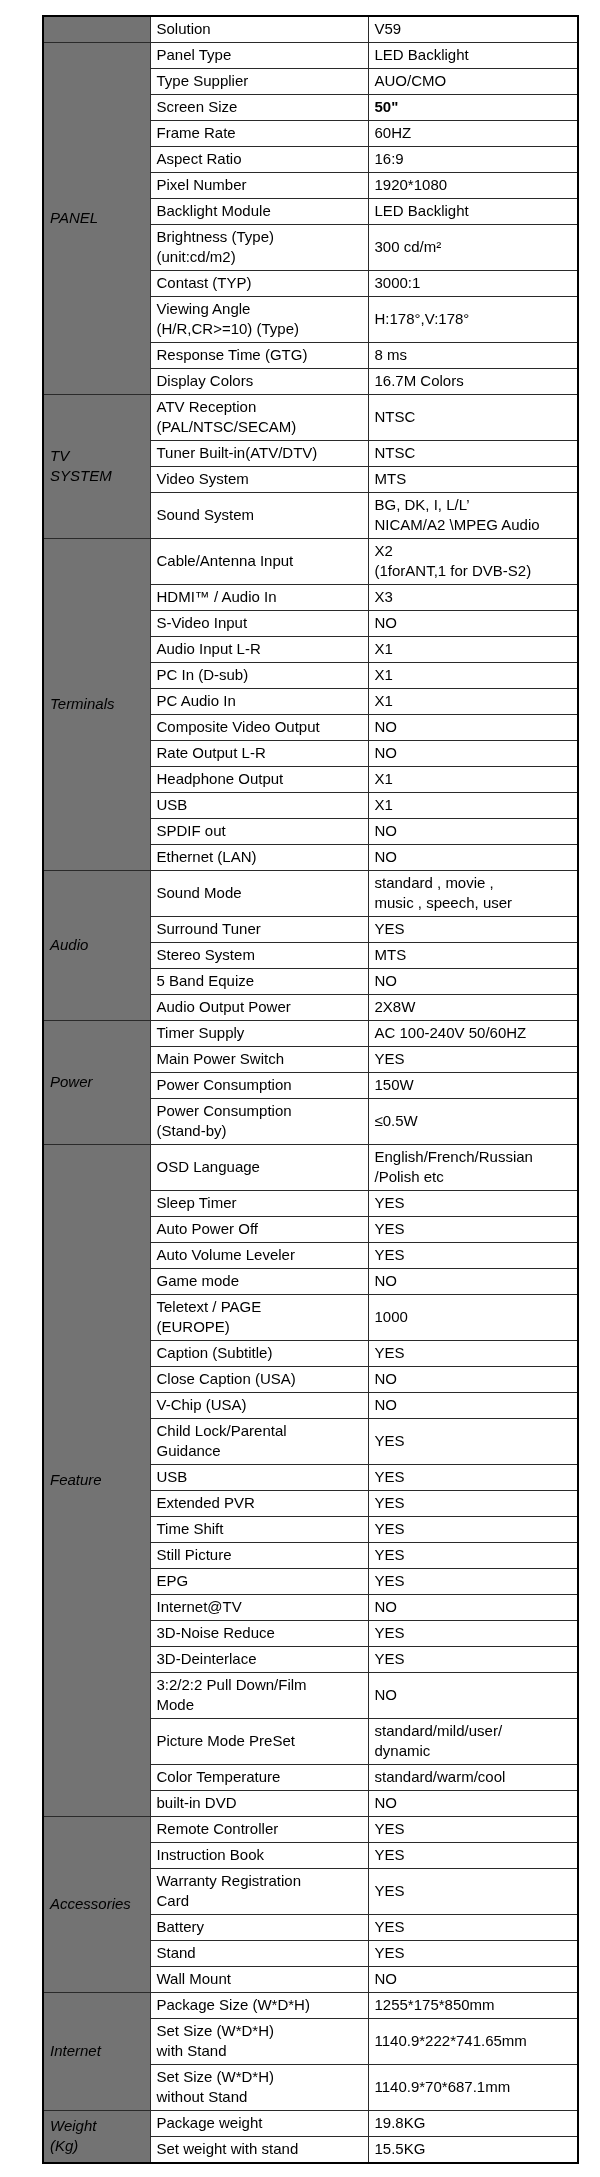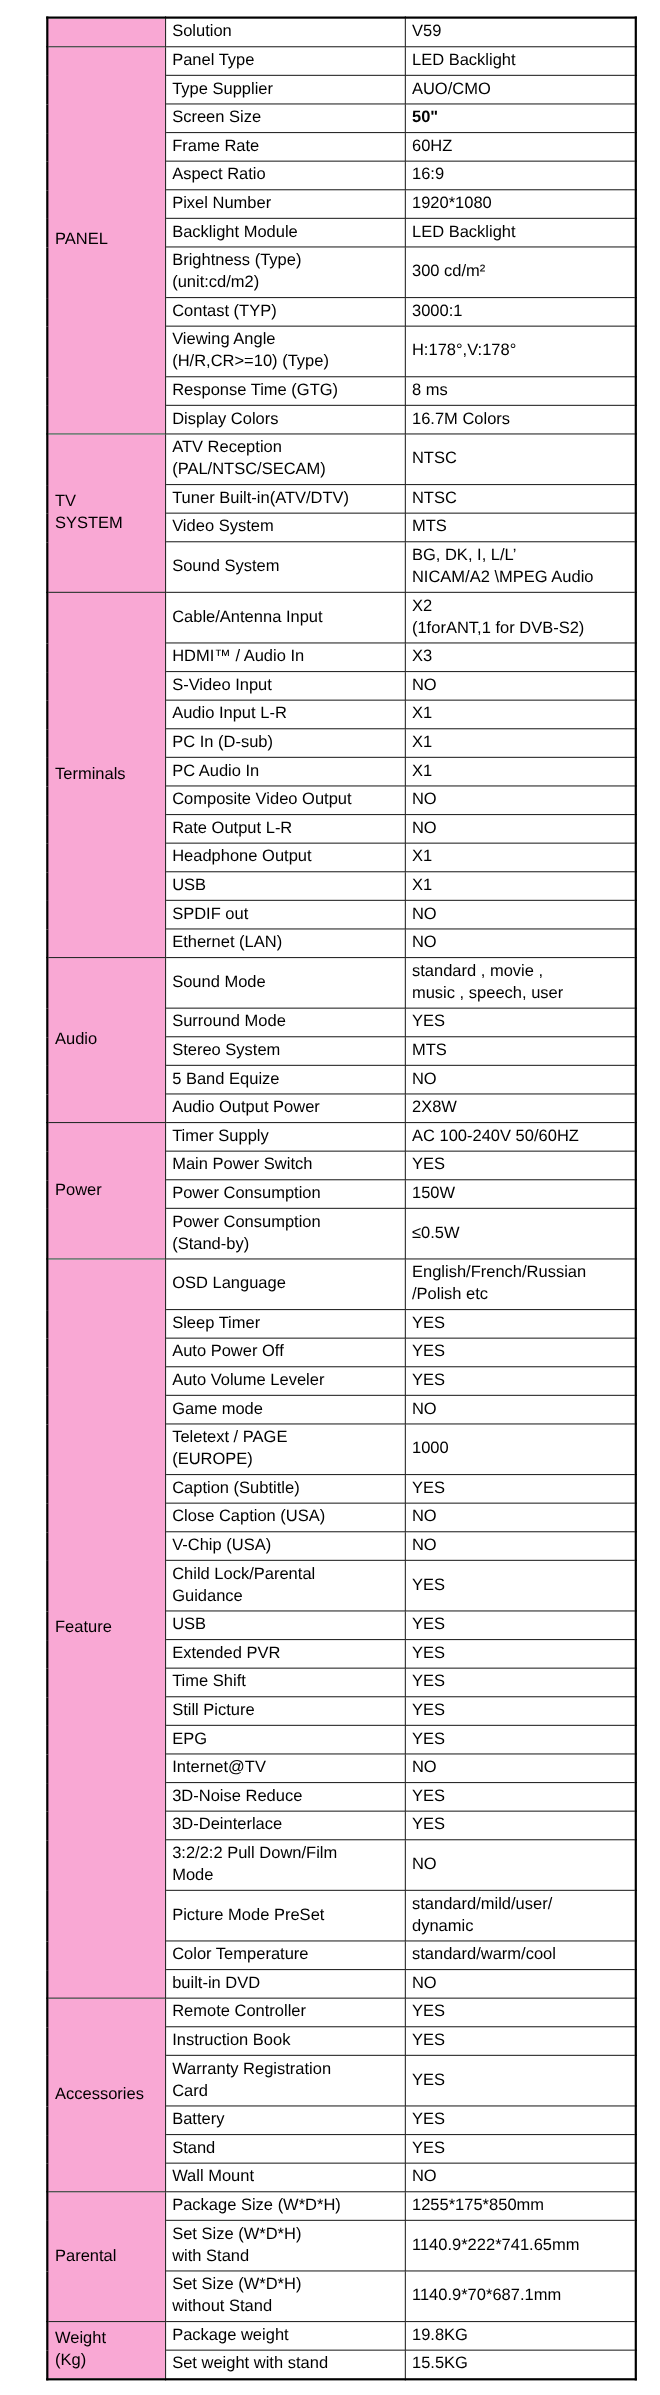--- a/index.html
+++ b/index.html
@@ -21,21 +21,21 @@
   col.c-val  { width: 210px; }
   td {
     border: 1px solid #2a2a2a;
     font-size: 15px; line-height: 20px;
     padding: 2px 4px 3px 6px;
     vertical-align: middle;
     white-space: pre-line;
     overflow: hidden;
   }
   tr.section-start td { border-top: 1px solid #ef4444; }
-  td.cat { background: #f9a8d4; }
+  td.cat { background: #737373; font-style: italic; }
   td.val.bold { font-weight: bold; }
 </style>
 </head>
 <body>
 
 <div class="sheet">
   <table class="spec">
     <colgroup>
       <col class="c-cat">
         <col class="c-prop">
@@ -168,21 +168,21 @@
           <td class="prop">Ethernet (LAN)</td>
           <td class="val">NO</td>
         </tr>
         <tr class="section-start">
           <td class="cat" rowspan="5">Audio</td>
           <td class="prop">Sound Mode</td>
           <td class="val">standard , movie ,
 music , speech, user</td>
         </tr>
         <tr>
-          <td class="prop">Surround Mode</td>
+          <td class="prop">Surround Tuner</td>
           <td class="val">YES</td>
         </tr>
         <tr>
           <td class="prop">Stereo System</td>
           <td class="val">MTS</td>
         </tr>
         <tr>
           <td class="prop">5 Band Equize</td>
           <td class="val">NO</td>
         </tr>
@@ -322,21 +322,21 @@
         </tr>
         <tr>
           <td class="prop">Stand</td>
           <td class="val">YES</td>
         </tr>
         <tr>
           <td class="prop">Wall Mount</td>
           <td class="val">NO</td>
         </tr>
         <tr class="section-start">
-          <td class="cat" rowspan="3">Parental</td>
+          <td class="cat" rowspan="3">Internet</td>
           <td class="prop">Package Size (W*D*H)</td>
           <td class="val">1255*175*850mm</td>
         </tr>
         <tr>
           <td class="prop">Set Size (W*D*H)
 with Stand</td>
           <td class="val">1140.9*222*741.65mm</td>
         </tr>
         <tr>
           <td class="prop">Set Size  (W*D*H)

